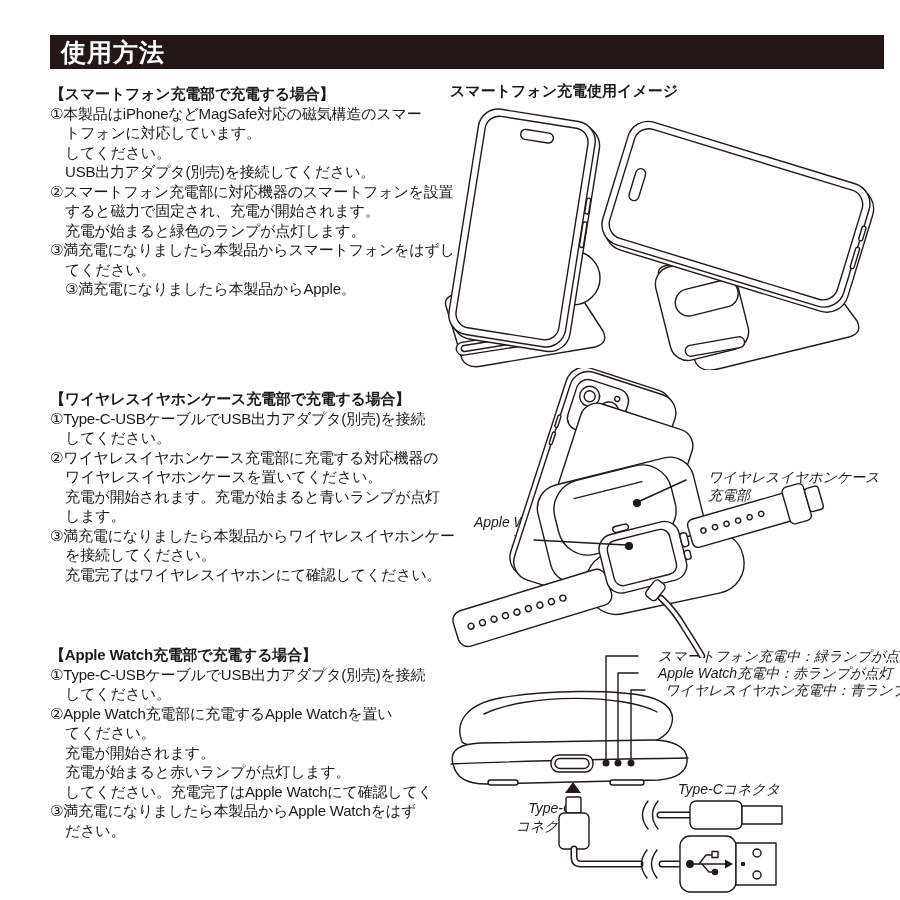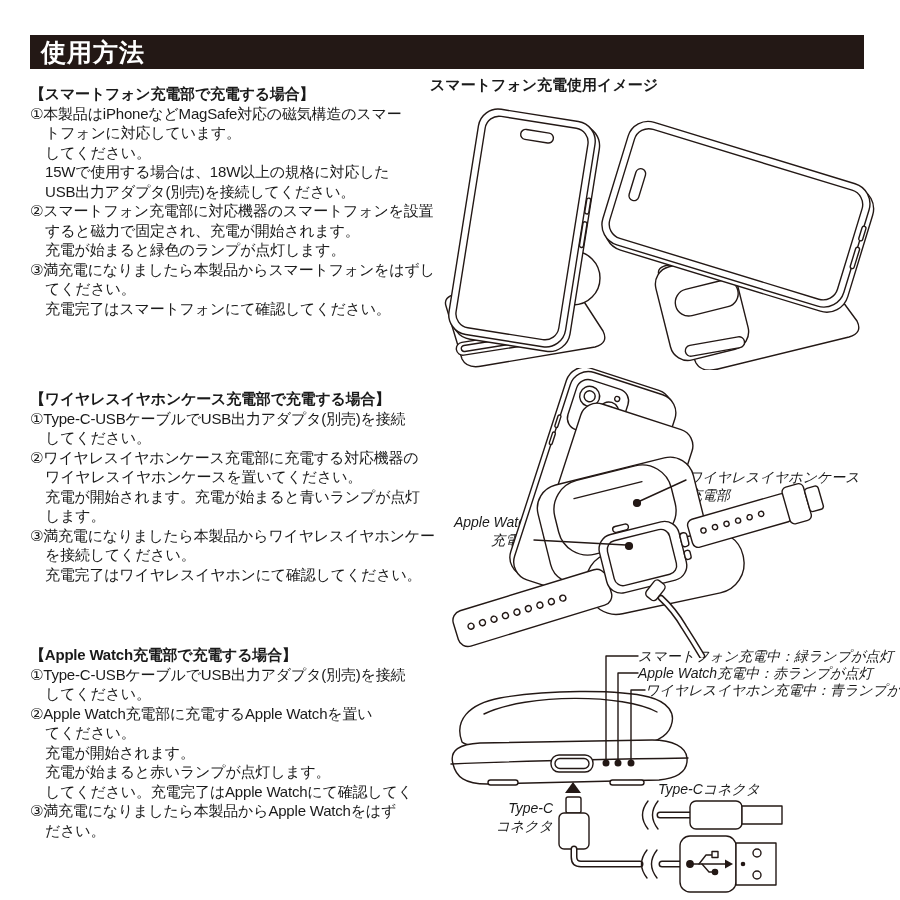--- a/index.html
+++ b/index.html
@@ -1,18 +1,18 @@
 <!DOCTYPE html>
 <html><head>
 <meta charset="utf-8">
 <style>
   html,body{margin:0;padding:0;background:#fff;}
   body{width:900px;height:900px;position:relative;overflow:hidden;
        font-family:"Liberation Sans","DejaVu Sans",sans-serif;color:#1a1a1a;}
-  .abs{position:absolute;}
+  .abs{position:absolute;margin-left:20px;}
   
   .header-bar{left:30px;top:35px;width:834px;height:34px;background:#231815;
               display:flex;align-items:center;}
   .header-title{color:#fff;font-weight:bold;font-size:25px;padding-left:11px;letter-spacing:1px;}
   
   .section{left:30px;width:408px;font-size:15px;line-height:19.5px;letter-spacing:-0.2px;}
   .tline{white-space:nowrap;}
   .tline.ind{padding-left:15px;}
   .tline.hd{font-weight:bold;}
   
@@ -27,28 +27,27 @@
 
 <div class="abs header-bar">
   <span class="header-title">使用方法</span>
 </div>
 
 <div class="abs section" style="top:84px">
     <div class="tline hd">【スマートフォン充電部で充電する場合】</div>
     <div class="tline">①本製品はiPhoneなどMagSafe対応の磁気構造のスマー</div>
     <div class="tline ind">トフォンに対応しています。</div>
     <div class="tline ind">してください。</div>
-    <div class="tline ind">15Wで使用する場合は、18W以上の規格に対応した</div>
     <div class="tline ind">USB出力アダプタ(別売)を接続してください。</div>
     <div class="tline">②スマートフォン充電部に対応機器のスマートフォンを設置</div>
     <div class="tline ind">すると磁力で固定され、充電が開始されます。</div>
     <div class="tline ind">充電が始まると緑色のランプが点灯します。</div>
     <div class="tline">③満充電になりましたら本製品からスマートフォンをはずし</div>
     <div class="tline ind">てください。</div>
-    <div class="tline ind">充電完了はスマートフォンにて確認してください。</div>
+    <div class="tline ind">③満充電になりましたら本製品からApple。</div>
   </div>
 <div class="abs section" style="top:389px">
     <div class="tline hd">【ワイヤレスイヤホンケース充電部で充電する場合】</div>
     <div class="tline">①Type-C-USBケーブルでUSB出力アダプタ(別売)を接続</div>
     <div class="tline ind">してください。</div>
     <div class="tline">②ワイヤレスイヤホンケース充電部に充電する対応機器の</div>
     <div class="tline ind">ワイヤレスイヤホンケースを置いてください。</div>
     <div class="tline ind">充電が開始されます。充電が始まると青いランプが点灯</div>
     <div class="tline ind">します。</div>
     <div class="tline">③満充電になりましたら本製品からワイヤレスイヤホンケー</div>
@@ -61,21 +60,21 @@
     <div class="tline ind">してください。</div>
     <div class="tline">②Apple Watch充電部に充電するApple Watchを置い</div>
     <div class="tline ind">てください。</div>
     <div class="tline ind">充電が開始されます。</div>
     <div class="tline ind">充電が始まると赤いランプが点灯します。</div>
     <div class="tline ind">してください。充電完了はApple Watchにて確認してく</div>
     <div class="tline">③満充電になりましたら本製品からApple Watchをはず</div>
     <div class="tline ind">ださい。</div>
   </div>
 
-<div class="abs figcap" style="left:430px;top:76px">スマートフォン充電使用イメージ</div>
+<div class="abs figcap" style="left:430px;top:82px">スマートフォン充電使用イメージ</div>
 
 <div class="abs callout" style="left:688px;top:469px">
   <div>ワイヤレスイヤホンケース</div>
   <div>充電部</div>
 </div>
 
 <div class="abs callout r" style="left:433px;top:514px;width:100px">
   <div>Apple Watch</div>
   <div>充電部</div>
 </div>

